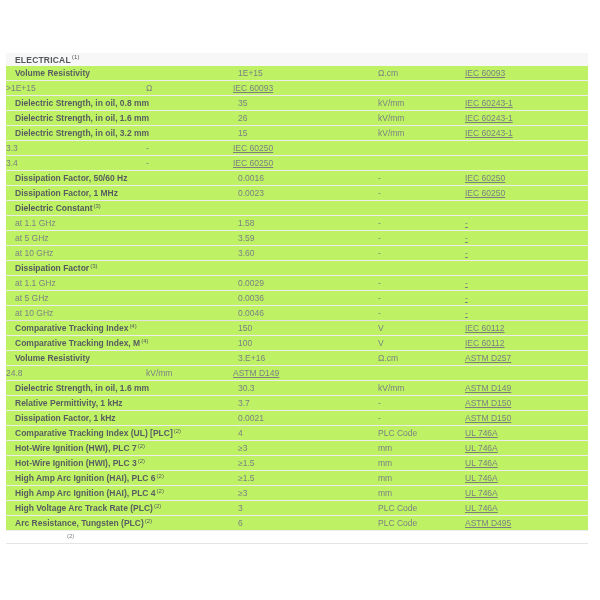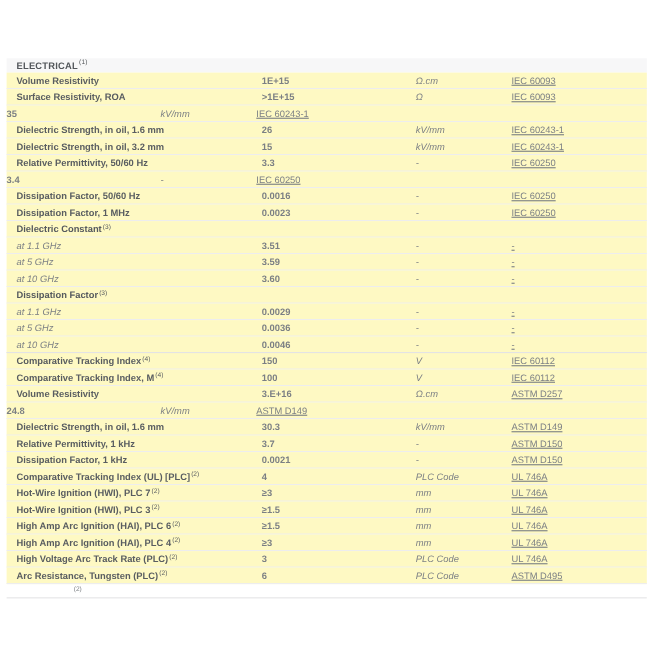--- a/index.html
+++ b/index.html
@@ -11,29 +11,29 @@
   .page{position:absolute;left:0;top:0;width:600px;height:600px;background:#ffffff;}
   .table-wrap{position:absolute;left:6px;top:53px;width:582px;}
   .section-header{
     height:13px;background:#f7f7f8;display:flex;align-items:center;
     padding-left:9px;font-size:8.5px;font-weight:bold;color:#53575b;
     letter-spacing:0.2px;box-sizing:border-box;
   }
   .row{
     display:flex;align-items:center;height:14px;
     border-bottom:1px solid #ededee;font-size:8.5px;color:#7b7f84;
-    box-sizing:content-box;background:#fef9c3;
+    box-sizing:content-box;background:#bef264;
   }
   .row.section-top{border-top:1px solid #e3e3e4;margin-top:-1px;}
   .cell-label{width:223px;padding-left:9px;color:#595d61;font-weight:bold;
     white-space:nowrap;overflow:hidden;flex-shrink:0;}
-  .row.sub .cell-label{font-weight:normal;color:#7d8185;font-style:italic;}
+  .row.sub .cell-label{font-weight:normal;color:#7d8185;}
   .row.subheader .cell-label{font-weight:bold;color:#55595e;}
-  .cell-value{width:140px;flex-shrink:0;white-space:nowrap;font-weight:bold;}
-  .cell-unit{width:87px;flex-shrink:0;white-space:nowrap;font-style:italic;}
+  .cell-value{width:140px;flex-shrink:0;white-space:nowrap;}
+  .cell-unit{width:87px;flex-shrink:0;white-space:nowrap;}
   .cell-standard{flex:1;white-space:nowrap;text-decoration:underline;}
   .sup{font-size:6px;position:relative;top:-3px;margin-left:1px;font-weight:normal;}
   .partial-row{
     height:12px;border-bottom:1px solid #e4e4e5;overflow:hidden;position:relative;
   }
   .partial-row .sup-frag{
     position:absolute;left:61px;top:2px;font-size:6px;color:#7d8185;
   }
 </style>
 </head>
@@ -46,44 +46,43 @@
         <span class="sup">(1)</span>
     </div>
     <div id="rows-container">
         <div class="row data">
           <div class="cell-label"><span>Volume Resistivity</span></div>
           <div class="cell-value">1E+15</div>
           <div class="cell-unit">Ω.cm</div>
           <div class="cell-standard">IEC 60093</div>
         </div>
         <div class="row data">
-          <div class="cell-label"><span>Surface Resistivity, ROA</span></div>
           <div class="cell-value">&gt;1E+15</div>
           <div class="cell-unit">Ω</div>
           <div class="cell-standard">IEC 60093</div>
         </div>
         <div class="row data">
+          <div class="cell-label"><span>Dielectric Strength, in oil, 0.8 mm</span></div>
           <div class="cell-value">35</div>
           <div class="cell-unit">kV/mm</div>
           <div class="cell-standard">IEC 60243-1</div>
         </div>
         <div class="row data">
           <div class="cell-label"><span>Dielectric Strength, in oil, 1.6 mm</span></div>
           <div class="cell-value">26</div>
           <div class="cell-unit">kV/mm</div>
           <div class="cell-standard">IEC 60243-1</div>
         </div>
         <div class="row data">
           <div class="cell-label"><span>Dielectric Strength, in oil, 3.2 mm</span></div>
           <div class="cell-value">15</div>
           <div class="cell-unit">kV/mm</div>
           <div class="cell-standard">IEC 60243-1</div>
         </div>
         <div class="row data">
-          <div class="cell-label"><span>Relative Permittivity, 50/60 Hz</span></div>
           <div class="cell-value">3.3</div>
           <div class="cell-unit">-</div>
           <div class="cell-standard">IEC 60250</div>
         </div>
         <div class="row data">
           <div class="cell-value">3.4</div>
           <div class="cell-unit">-</div>
           <div class="cell-standard">IEC 60250</div>
         </div>
         <div class="row data">
@@ -99,21 +98,21 @@
           <div class="cell-standard">IEC 60250</div>
         </div>
         <div class="row subheader">
           <div class="cell-label"><span>Dielectric Constant</span><span class="sup">(3)</span></div>
           <div class="cell-value"></div>
           <div class="cell-unit"></div>
           <div class="cell-standard"></div>
         </div>
         <div class="row sub">
           <div class="cell-label"><span>at 1.1 GHz</span></div>
-          <div class="cell-value">3.51</div>
+          <div class="cell-value">1.58</div>
           <div class="cell-unit">-</div>
           <div class="cell-standard">-</div>
         </div>
         <div class="row sub">
           <div class="cell-label"><span>at 5 GHz</span></div>
           <div class="cell-value">3.59</div>
           <div class="cell-unit">-</div>
           <div class="cell-standard">-</div>
         </div>
         <div class="row sub">

